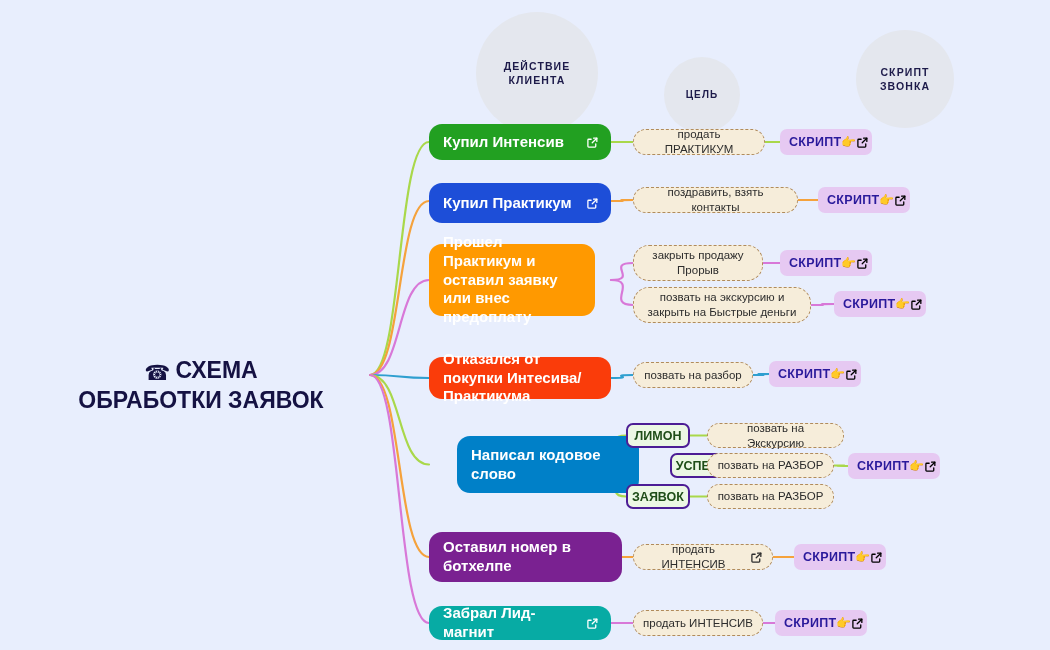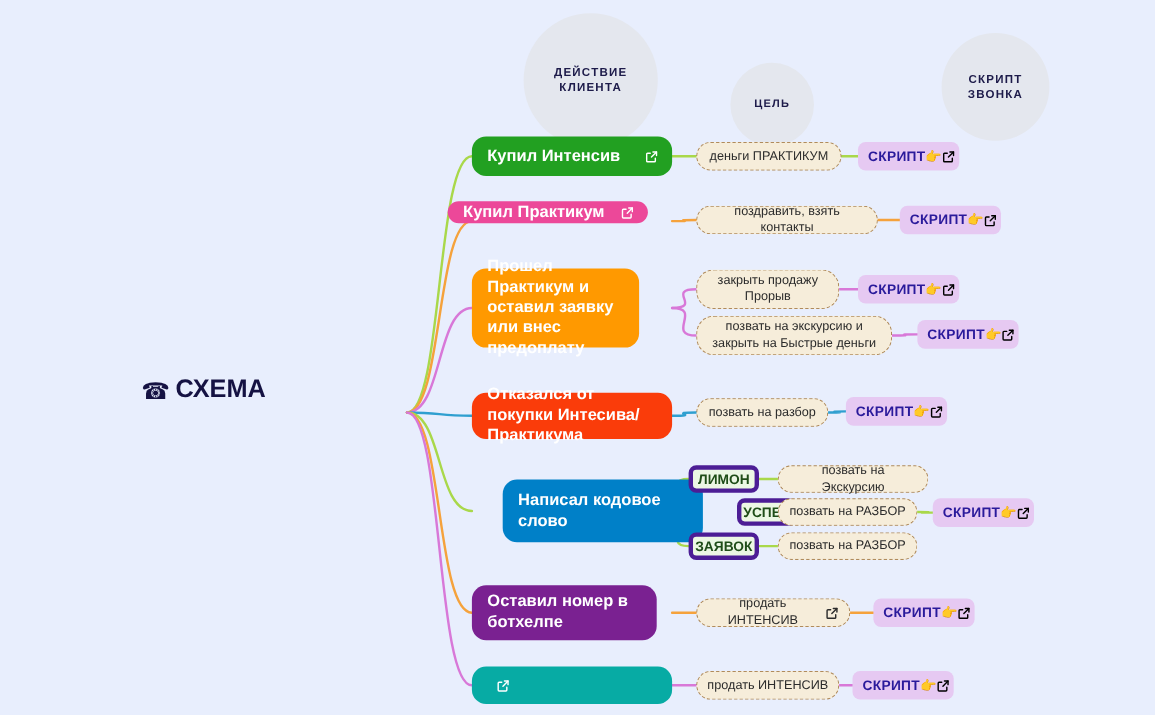--- a/index.html
+++ b/index.html
@@ -68,21 +68,21 @@
   .script .slabel{
     color:#2a1a9b;font-weight:bold;font-size:12.5px;letter-spacing:.3px;
   }
   .script .hand{font-size:12px;margin-left:0px;}
   .script .lnk{margin-left:auto;}
 
   
   .kw{
     position:absolute;
     background:#ecf7e4;
-    border:4px solid #4c1d95;
+    border:2px solid #4c1d95;
     border-radius:7px;
     color:#1f4d18;font-weight:bold;font-size:12.5px;
     display:flex;align-items:center;justify-content:center;
     box-sizing:border-box;
   }
 
   .lnk svg{display:block;}
 </style>
 </head>
 <body>
@@ -121,48 +121,49 @@
   <div id="nodes">
       <div class="hcircle" style="left: 476px; top: 12px; width: 122px; height: 122px; font-size: 10.5px;">
         <div>ДЕЙСТВИЕ<br>КЛИЕНТА</div>
       </div>
       <div class="hcircle" style="left: 664px; top: 57px; width: 76px; height: 76px; font-size: 10px;">
         <div>ЦЕЛЬ</div>
       </div>
       <div class="hcircle" style="left: 856px; top: 30px; width: 98px; height: 98px; font-size: 10.5px;">
         <div>СКРИПТ<br>ЗВОНКА</div>
       </div>
-      <div class="root" style="top: 339px;">
+      <div class="root" style="top: 356px; padding-left: 16px;">
         <div class="l1"><span class="phone">☎</span><span>СХЕМА</span></div>
+        <div class="l2">ОБРАБОТКИ ЗАЯВОК</div>
       </div>
       <div class="action" style="left: 429px; top: 124px; width: 182px; height: 36px; background: rgb(34, 160, 33);">
         <span class="atext">Купил Интенсив</span>
         <span class="lnk">
           <svg width="13" height="13" viewBox="0 0 24 24" fill="none" stroke="currentColor" stroke-width="2.4" stroke-linecap="round" stroke-linejoin="round">
             <path d="M14 4h6v6"></path>
             <path d="M20 4l-8.5 8.5"></path>
             <path d="M18 14.5V19a1.5 1.5 0 0 1-1.5 1.5H5A1.5 1.5 0 0 1 3.5 19V7.5A1.5 1.5 0 0 1 5 6h4.5"></path>
           </svg>
         </span>
       </div>
       <div class="goal" style="left: 633px; top: 129px; width: 132px; height: 26px;">
-        <span>деньги ПРАКТИКУМ</span>
+        <span>продать ПРАКТИКУМ</span>
       </div>
       <div class="script" style="left: 780px; top: 129px; width: 92px; height: 26px;">
         <span class="slabel">СКРИПТ</span>
         <span class="hand">👉</span>
         <span class="lnk">
           <svg width="13" height="13" viewBox="0 0 24 24" fill="none" stroke="currentColor" stroke-width="2.4" stroke-linecap="round" stroke-linejoin="round">
             <path d="M14 4h6v6"></path>
             <path d="M20 4l-8.5 8.5"></path>
             <path d="M18 14.5V19a1.5 1.5 0 0 1-1.5 1.5H5A1.5 1.5 0 0 1 3.5 19V7.5A1.5 1.5 0 0 1 5 6h4.5"></path>
           </svg>
         </span>
       </div>
-      <div class="action" style="left: 407px; top: 183px; width: 182px; height: 20px; background: #ec4899;">
+      <div class="action" style="left: 429px; top: 183px; width: 182px; height: 40px; background: #1d4ed8;">
         <span class="atext">Купил Практикум</span>
         <span class="lnk">
           <svg width="13" height="13" viewBox="0 0 24 24" fill="none" stroke="currentColor" stroke-width="2.4" stroke-linecap="round" stroke-linejoin="round">
             <path d="M14 4h6v6"></path>
             <path d="M20 4l-8.5 8.5"></path>
             <path d="M18 14.5V19a1.5 1.5 0 0 1-1.5 1.5H5A1.5 1.5 0 0 1 3.5 19V7.5A1.5 1.5 0 0 1 5 6h4.5"></path>
           </svg>
         </span>
       </div>
       <div class="goal" style="left: 633px; top: 187px; width: 165px; height: 26px;">
@@ -172,21 +173,21 @@
         <span class="slabel">СКРИПТ</span>
         <span class="hand">👉</span>
         <span class="lnk">
           <svg width="13" height="13" viewBox="0 0 24 24" fill="none" stroke="currentColor" stroke-width="2.4" stroke-linecap="round" stroke-linejoin="round">
             <path d="M14 4h6v6"></path>
             <path d="M20 4l-8.5 8.5"></path>
             <path d="M18 14.5V19a1.5 1.5 0 0 1-1.5 1.5H5A1.5 1.5 0 0 1 3.5 19V7.5A1.5 1.5 0 0 1 5 6h4.5"></path>
           </svg>
         </span>
       </div>
-      <div class="action" style="left: 429px; top: 244px; width: 152px; height: 72px; background: rgb(255, 153, 0);">
+      <div class="action" style="left: 429px; top: 244px; width: 166px; height: 72px; background: rgb(255, 153, 0);">
         <span class="atext">Прошел Практикум и оставил заявку или внес предоплату</span>
       </div>
       <div class="goal" style="left: 633px; top: 245px; width: 130px; height: 36px;">
         <span>закрыть продажу Прорыв</span>
       </div>
       <div class="script" style="left: 780px; top: 250px; width: 92px; height: 26px;">
         <span class="slabel">СКРИПТ</span>
         <span class="hand">👉</span>
         <span class="lnk">
           <svg width="13" height="13" viewBox="0 0 24 24" fill="none" stroke="currentColor" stroke-width="2.4" stroke-linecap="round" stroke-linejoin="round">
@@ -252,21 +253,21 @@
           <svg width="13" height="13" viewBox="0 0 24 24" fill="none" stroke="currentColor" stroke-width="2.4" stroke-linecap="round" stroke-linejoin="round">
             <path d="M14 4h6v6"></path>
             <path d="M20 4l-8.5 8.5"></path>
             <path d="M18 14.5V19a1.5 1.5 0 0 1-1.5 1.5H5A1.5 1.5 0 0 1 3.5 19V7.5A1.5 1.5 0 0 1 5 6h4.5"></path>
           </svg>
         </span>
       </div>
       <div class="goal" style="left: 707px; top: 484px; width: 127px; height: 25px;">
         <span>позвать на РАЗБОР</span>
       </div>
-      <div class="action" style="left: 429px; top: 532px; width: 168px; height: 50px; background: rgb(122, 33, 145);">
+      <div class="action" style="left: 429px; top: 532px; width: 193px; height: 50px; background: rgb(122, 33, 145);">
         <span class="atext">Оставил номер в ботхелпе</span>
       </div>
       <div class="goal" style="left: 633px; top: 544px; width: 140px; height: 26px;">
         <span>продать ИНТЕНСИВ</span>
         <span class="lnk">
           <svg width="13" height="13" viewBox="0 0 24 24" fill="none" stroke="currentColor" stroke-width="2.4" stroke-linecap="round" stroke-linejoin="round">
             <path d="M14 4h6v6"></path>
             <path d="M20 4l-8.5 8.5"></path>
             <path d="M18 14.5V19a1.5 1.5 0 0 1-1.5 1.5H5A1.5 1.5 0 0 1 3.5 19V7.5A1.5 1.5 0 0 1 5 6h4.5"></path>
           </svg>
@@ -277,20 +278,21 @@
         <span class="hand">👉</span>
         <span class="lnk">
           <svg width="13" height="13" viewBox="0 0 24 24" fill="none" stroke="currentColor" stroke-width="2.4" stroke-linecap="round" stroke-linejoin="round">
             <path d="M14 4h6v6"></path>
             <path d="M20 4l-8.5 8.5"></path>
             <path d="M18 14.5V19a1.5 1.5 0 0 1-1.5 1.5H5A1.5 1.5 0 0 1 3.5 19V7.5A1.5 1.5 0 0 1 5 6h4.5"></path>
           </svg>
         </span>
       </div>
       <div class="action" style="left: 429px; top: 606px; width: 182px; height: 34px; background: rgb(7, 171, 164);">
+        <span class="atext">Забрал Лид-магнит</span>
         <span class="lnk">
           <svg width="13" height="13" viewBox="0 0 24 24" fill="none" stroke="currentColor" stroke-width="2.4" stroke-linecap="round" stroke-linejoin="round">
             <path d="M14 4h6v6"></path>
             <path d="M20 4l-8.5 8.5"></path>
             <path d="M18 14.5V19a1.5 1.5 0 0 1-1.5 1.5H5A1.5 1.5 0 0 1 3.5 19V7.5A1.5 1.5 0 0 1 5 6h4.5"></path>
           </svg>
         </span>
       </div>
       <div class="goal" style="left: 633px; top: 610px; width: 130px; height: 26px;">
         <span>продать ИНТЕНСИВ</span>

